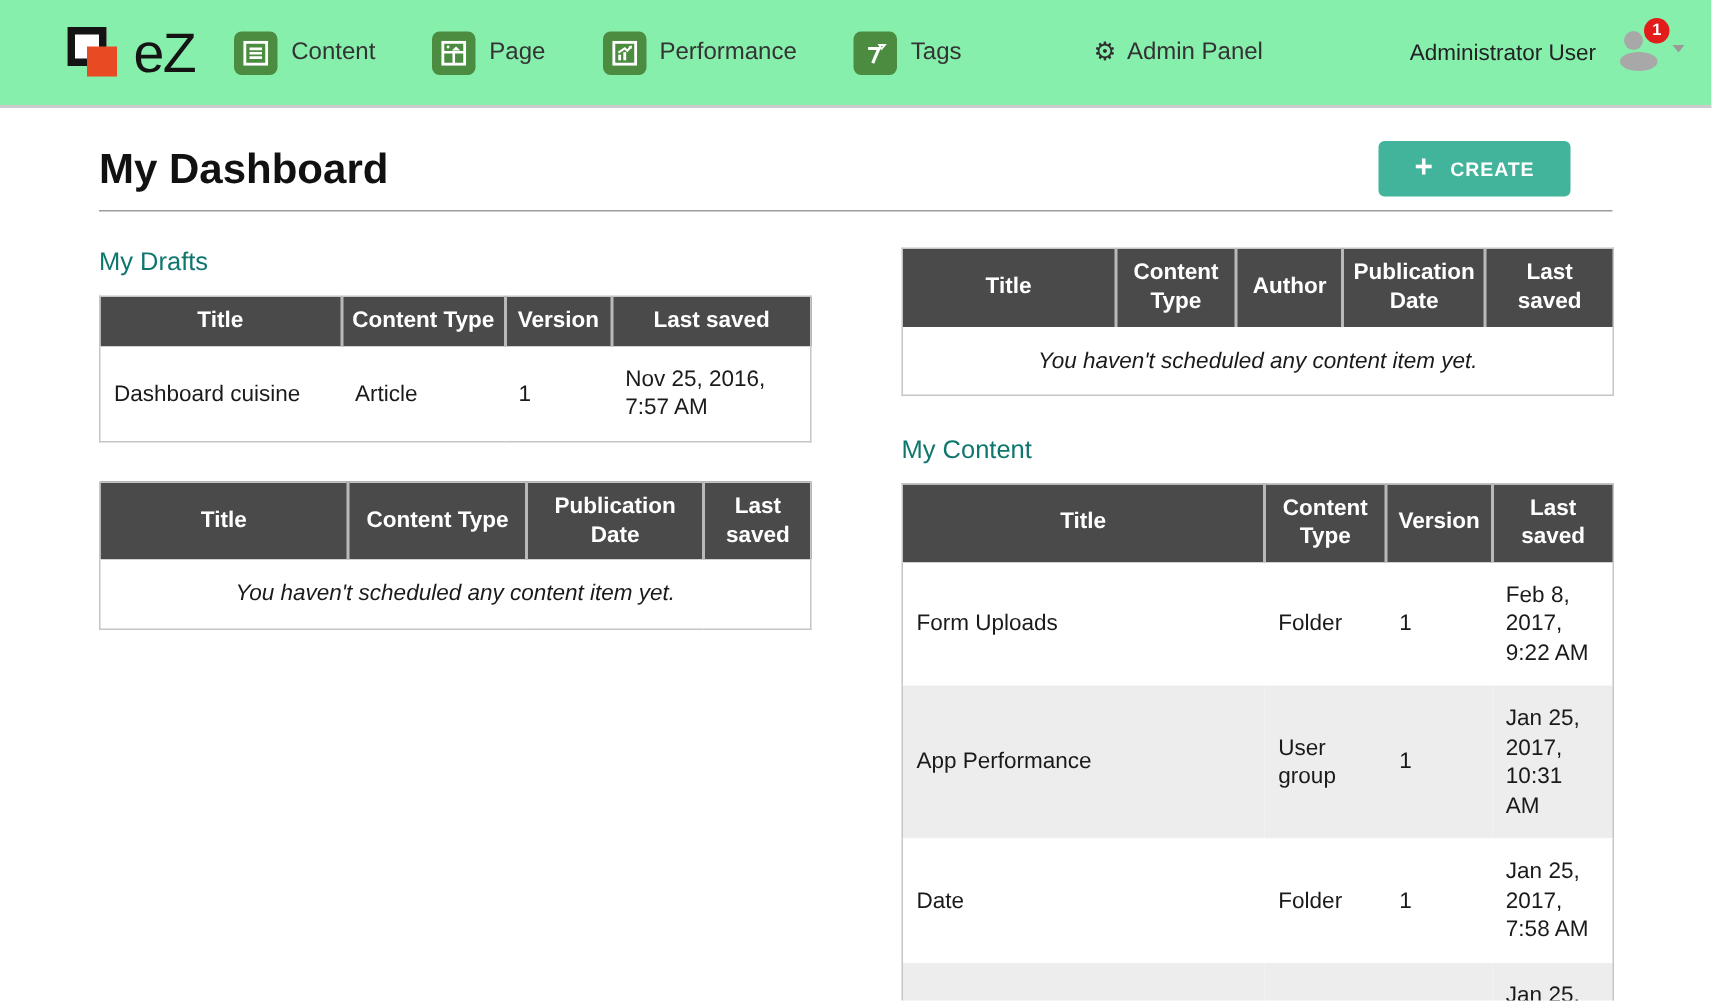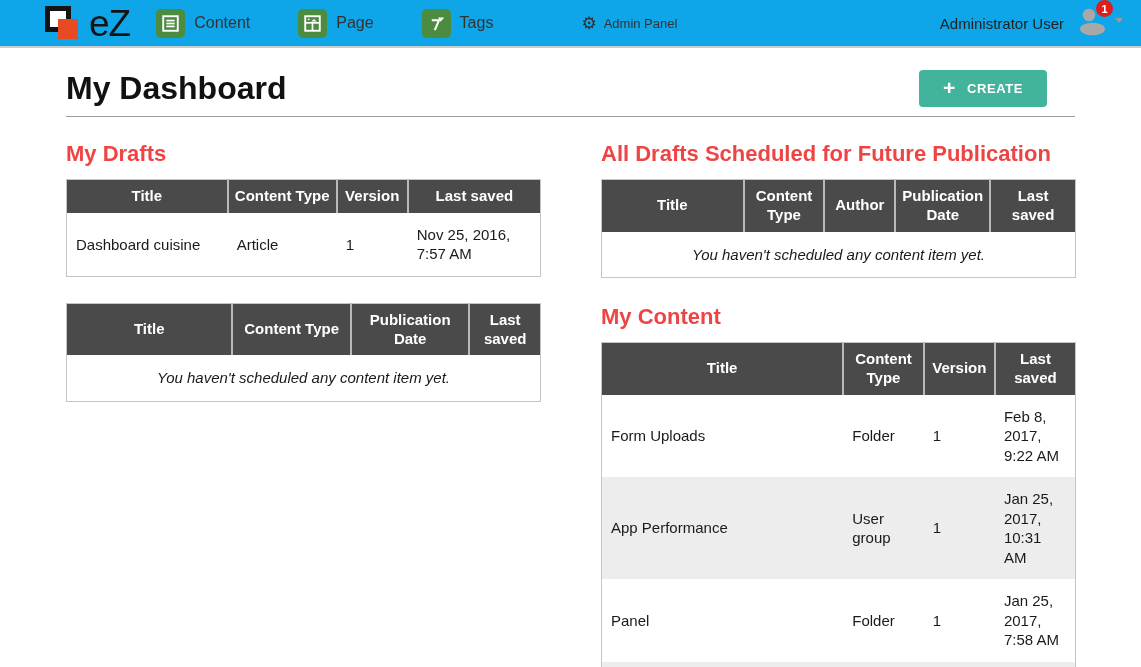--- a/index.html
+++ b/index.html
@@ -6,48 +6,48 @@
   html, body { margin: 0; padding: 0; }
   body {
     width: 1141px; height: 667px; overflow: hidden;
     background: #ffffff;
     font-family: "Liberation Sans", "DejaVu Sans", sans-serif;
     color: #1a1a1a;
   }
 
   
   .navbar {
-    height: 48px; background: #0ea5e9;
+    height: 72px; background: #86efac;
     border-bottom: 2px solid #cccccc;
     display: flex; align-items: center;
     padding: 0 18px 0 45px;
   }
   .logo { display: flex; align-items: center; cursor: pointer; margin-right: 26px; }
   .logo-mark { position: relative; width: 38px; height: 38px; display: inline-block; }
   .sq-outline {
     position: absolute; left: 0; top: 2px;
     width: 26px; height: 26px; border: 5px solid #141414; background: #fff;
   }
   .sq-orange {
     position: absolute; left: 13px; top: 15px;
     width: 20px; height: 20px; background: #e84b23; z-index: 2;
   }
   .logo-text { font-size: 37px; color: #141414; margin-left: 6px; line-height: 1; letter-spacing: -1px; }
 
-  .nav-items { display: flex; align-items: center; gap: 48px; }
+  .nav-items { display: flex; align-items: center; gap: 38px; }
   .nav-item { display: flex; align-items: center; gap: 9px; cursor: pointer; }
   .nav-icon {
     width: 29px; height: 29px; background: #4c8c40; border-radius: 5px;
     display: flex; align-items: center; justify-content: center;
   }
   .nav-label { font-size: 16px; color: #333; }
 
   .admin-panel { display: flex; align-items: center; gap: 7px; margin-left: 88px; cursor: pointer; }
   .gear { font-family: "DejaVu Sans", sans-serif; font-size: 17px; color: #2e2e2e; line-height: 1; }
-  .admin-label { font-size: 13px; color: #333; }
+  .admin-label { font-size: 16px; color: #333; }
 
   .user-area { margin-left: auto; display: flex; align-items: center; gap: 12px; }
   .user-name { font-size: 15px; color: #222; }
   .avatar-wrap { position: relative; display: flex; align-items: center; cursor: pointer; padding-right: 14px; }
   .badge {
     position: absolute; top: -6px; left: 20px;
     min-width: 17px; height: 17px; border-radius: 50%;
     background: #e21b1b; color: #fff; font-size: 11px; font-weight: bold;
     display: flex; align-items: center; justify-content: center;
   }
@@ -58,35 +58,35 @@
     border-top: 5px solid #9a9a9a;
   }
 
   
   main { padding: 0 66px; }
   .page-head {
     display: flex; justify-content: space-between; align-items: center;
     padding: 22px 0 9px 0;
     border-bottom: 1px solid #9c9c9c;
   }
-  .page-title { font-size: 32px; font-weight: 700; color: #111; margin: 0; }
+  .page-title { font-size: 28px; font-weight: 700; color: #111; margin: 0; }
   .create-btn {
     margin-right: 28px;
     background: #41b49b; color: #fff; border: none; border-radius: 4px;
     height: 37px; padding: 0 24px;
     font-family: inherit; font-size: 13px; font-weight: bold; letter-spacing: 0.6px;
     display: flex; align-items: center; gap: 11px; cursor: pointer;
   }
   .plus { font-size: 21px; font-weight: bold; line-height: 0; margin-top: -2px; }
 
   
   .grid { display: flex; gap: 60px; margin-top: 24px; }
   .col { width: 475px; flex: none; }
   .panel { margin-bottom: 26px; }
-  .panel-title { font-size: 22px; font-weight: 700; color: #ef4444; margin: 0 0 12px 0; }
+  .panel-title { font-size: 17px; font-weight: 400; color: #0f766e; margin: 0 0 12px 0; }
 
   table.tbl {
     width: 100%; border-collapse: collapse; table-layout: fixed;
     border: 1px solid #c5c5c5;
   }
   .tbl th {
     background: #4a4a4a; color: #fff; font-weight: bold; font-size: 15px;
     text-align: center; vertical-align: middle;
     padding: 7px 4px; line-height: 1.25;
   }
@@ -142,20 +142,32 @@
           <rect x="1.3" y="1.3" width="15.4" height="15.4" fill="none" stroke="#fff" stroke-width="2"></rect>
           <line x1="1.5" y1="8.3" x2="16.5" y2="8.3" stroke="#fff" stroke-width="1.8"></line>
           <line x1="9" y1="8.3" x2="9" y2="16.5" stroke="#fff" stroke-width="1.8"></line>
           <circle cx="5" cy="4.6" r="1" fill="#fff"></circle>
           <path d="M7.6 7 L10.6 4.3 L13.6 7 Z" fill="#fff"></path>
         </svg>
       </span>
       <span class="nav-label">Page</span>
     </div>
 
+    <div class="nav-item">
+      <span class="nav-icon">
+        <svg viewBox="0 0 18 18" width="17" height="17">
+          <rect x="1.3" y="1.3" width="15.4" height="15.4" fill="none" stroke="#fff" stroke-width="2"></rect>
+          <rect x="4.4" y="10" width="2" height="4" fill="#fff"></rect>
+          <rect x="8" y="8.2" width="2" height="5.8" fill="#fff"></rect>
+          <path d="M4.5 8.6 L9 5.6 L10.8 7.2 L13.4 4.4" fill="none" stroke="#fff" stroke-width="1.5"></path>
+          <path d="M14.2 3.6 l-2.6.4 2.1 2.1 z" fill="#fff"></path>
+        </svg>
+      </span>
+      <span class="nav-label">Performance</span>
+    </div>
 
     <div class="nav-item">
       <span class="nav-icon">
         <svg viewBox="0 0 18 18" width="17" height="17">
           <path d="M4 5.6 L11.6 5.6 L7.2 16" fill="none" stroke="#fff" stroke-width="2.2"></path>
           <path d="M11.8 3.2 L15.8 3.2 L13.4 6 Z" fill="none" stroke="#fff" stroke-width="1.3"></path>
         </svg>
       </span>
       <span class="nav-label">Tags</span>
     </div>
@@ -228,21 +240,20 @@
               <tr>
                 <td colspan="4" class="empty-msg">You haven't scheduled any content item yet.</td>
               </tr>
             </tbody>
           </table>
       </section>
     </div>
 
     <div class="col">
       <section class="panel">
-        <h2 class="panel-title">All Drafts Scheduled for Future Publication</h2>
         <table class="tbl tbl-all-sched">
             <thead>
               <tr>
                 <th>Title</th>
                 <th>Content Type</th>
                 <th>Author</th>
                 <th>Publication Date</th>
                 <th>Last saved</th>
               </tr>
             </thead>
@@ -272,21 +283,21 @@
                 <td>1</td>
                 <td>Feb 8, 2017, 9:22 AM</td>
               </tr>
               <tr>
                 <td>App Performance</td>
                 <td>User group</td>
                 <td>1</td>
                 <td>Jan 25, 2017, 10:31 AM</td>
               </tr>
               <tr>
-                <td>Panel</td>
+                <td>Date</td>
                 <td>Folder</td>
                 <td>1</td>
                 <td>Jan 25, 2017, 7:58 AM</td>
               </tr>
               <tr>
                 <td>App</td>
                 <td>Folder</td>
                 <td>1</td>
                 <td>Jan 25, 2017, 7:55 AM</td>
               </tr>

